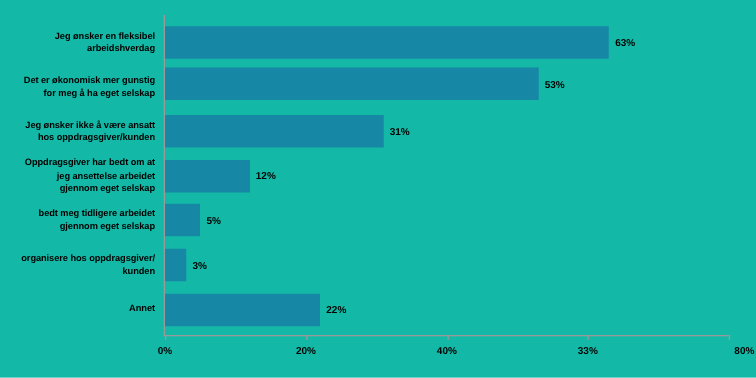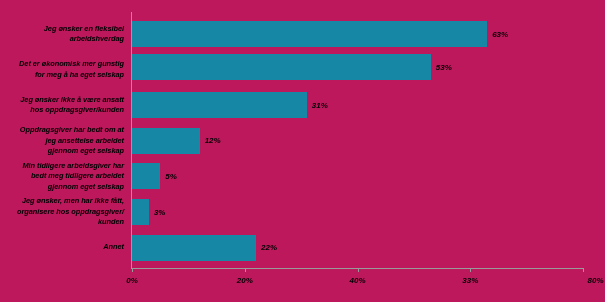--- a/index.html
+++ b/index.html
@@ -11,22 +11,21 @@
     width: 605px;
     height: 302px;
     font-family: "Liberation Sans", sans-serif;
     overflow: hidden;
   }
 
   #chart-root {
     position: relative;
     width: 605px;
     height: 302px;
-    background: #be185d;
-    font-style: italic;
+    background: #14b8a6;
   }
 
   
   .cat-labels {
     position: absolute;
     left: 0;
     top: 0;
     width: 128px;
     height: 268px;
   }
@@ -130,26 +129,24 @@
       <div class="cat-label" style="top: 94.7px; height: 21px;">
         <div>Jeg ønsker ikke å være ansatt</div>
         <div>hos oppdragsgiver/kunden</div>
       </div>
       <div class="cat-label" style="top: 125.05px; height: 31.5px;">
         <div>Oppdragsgiver har bedt om at</div>
         <div>jeg ansettelse arbeidet</div>
         <div>gjennom eget selskap</div>
       </div>
       <div class="cat-label" style="top: 160.65px; height: 31.5px;">
-        <div>Min tidligere arbeidsgiver har</div>
         <div>bedt meg tidligere arbeidet</div>
         <div>gjennom eget selskap</div>
       </div>
       <div class="cat-label" style="top: 196.25px; height: 31.5px;">
-        <div>Jeg ønsker, men har ikke fått,</div>
         <div>organisere hos oppdragsgiver/</div>
         <div>kunden</div>
       </div>
       <div class="cat-label" style="top: 242.35px; height: 10.5px;">
         <div>Annet</div>
       </div>
     </div>
 
   <div class="plot">
     <div class="axis-y"></div>

